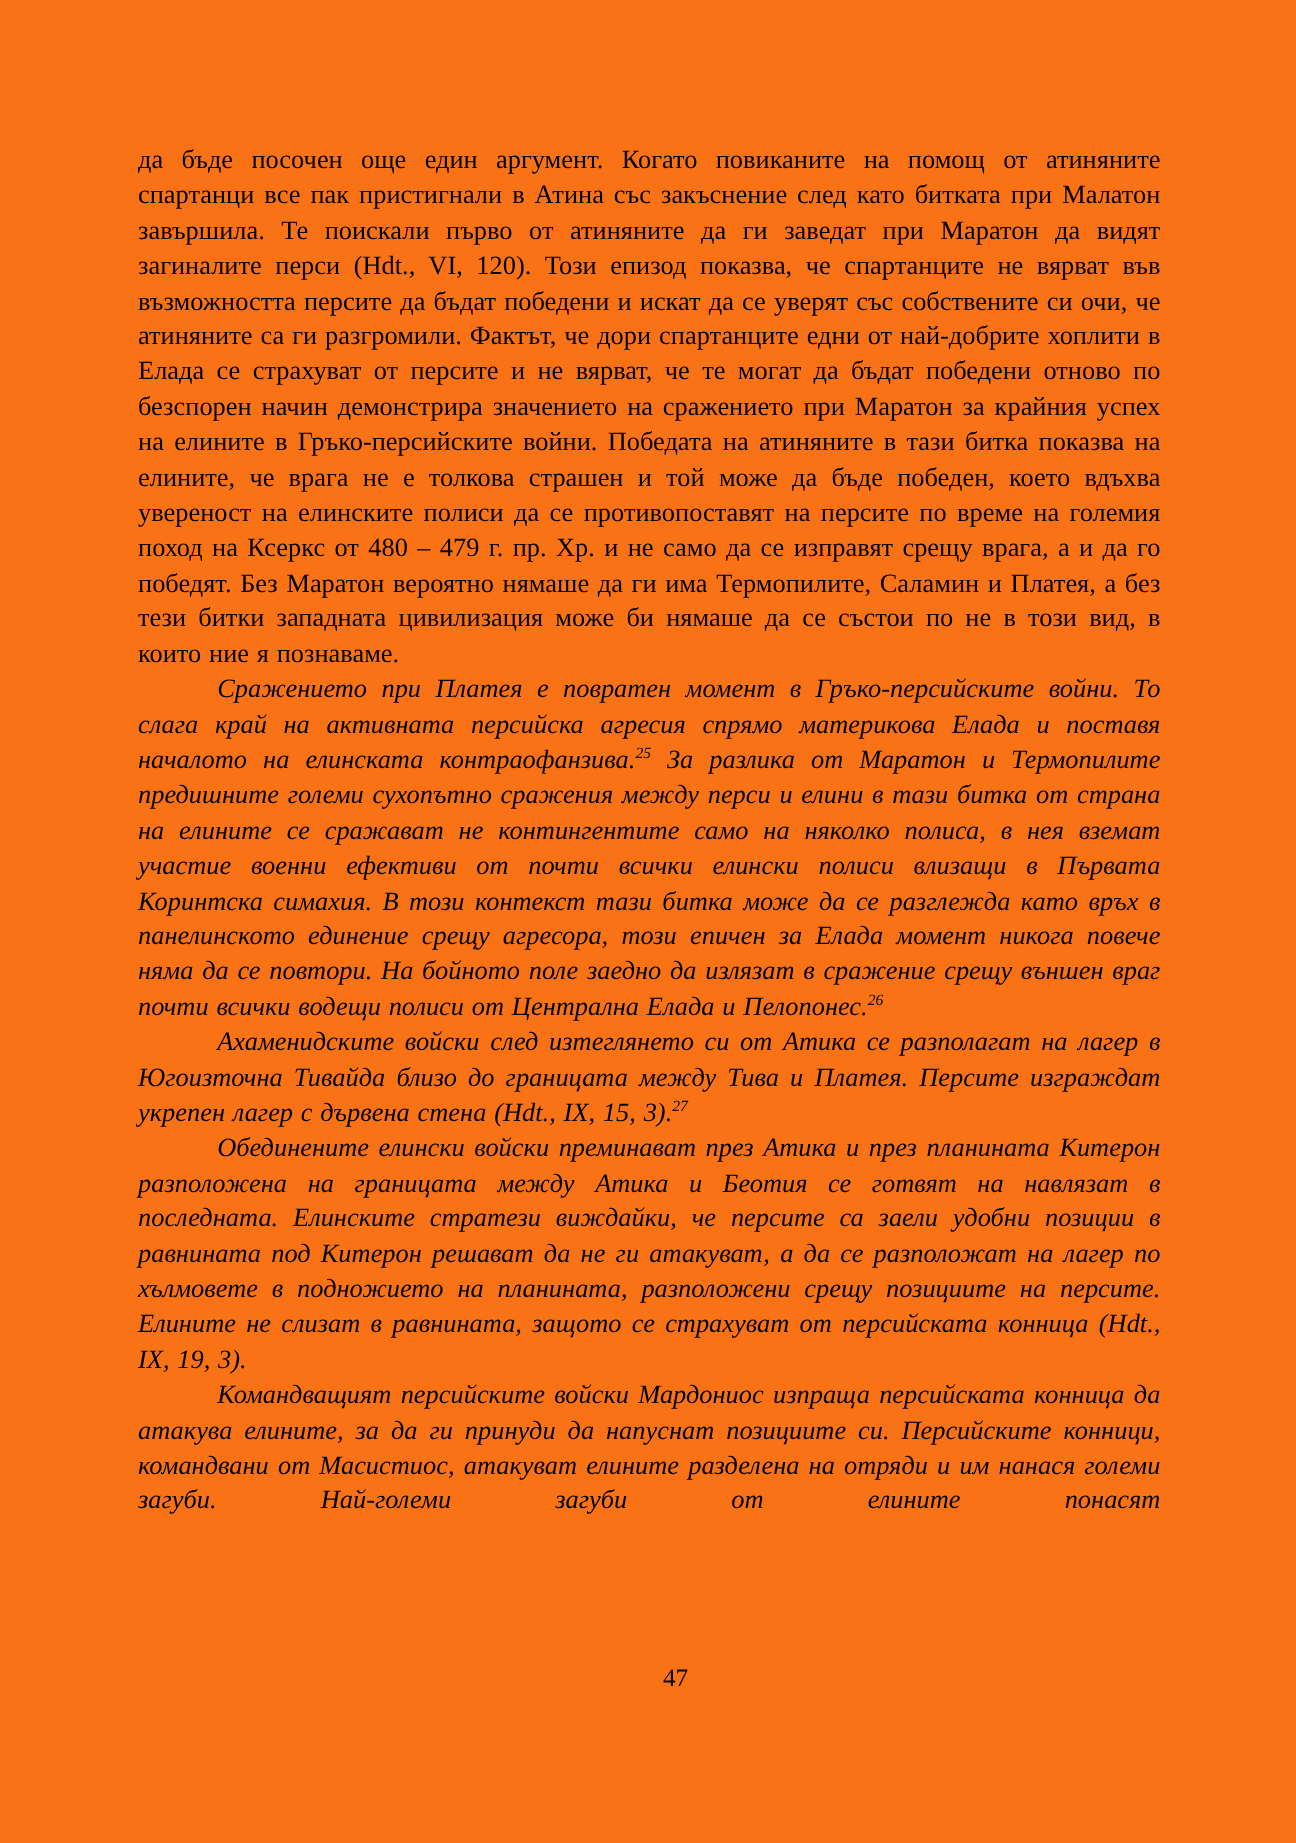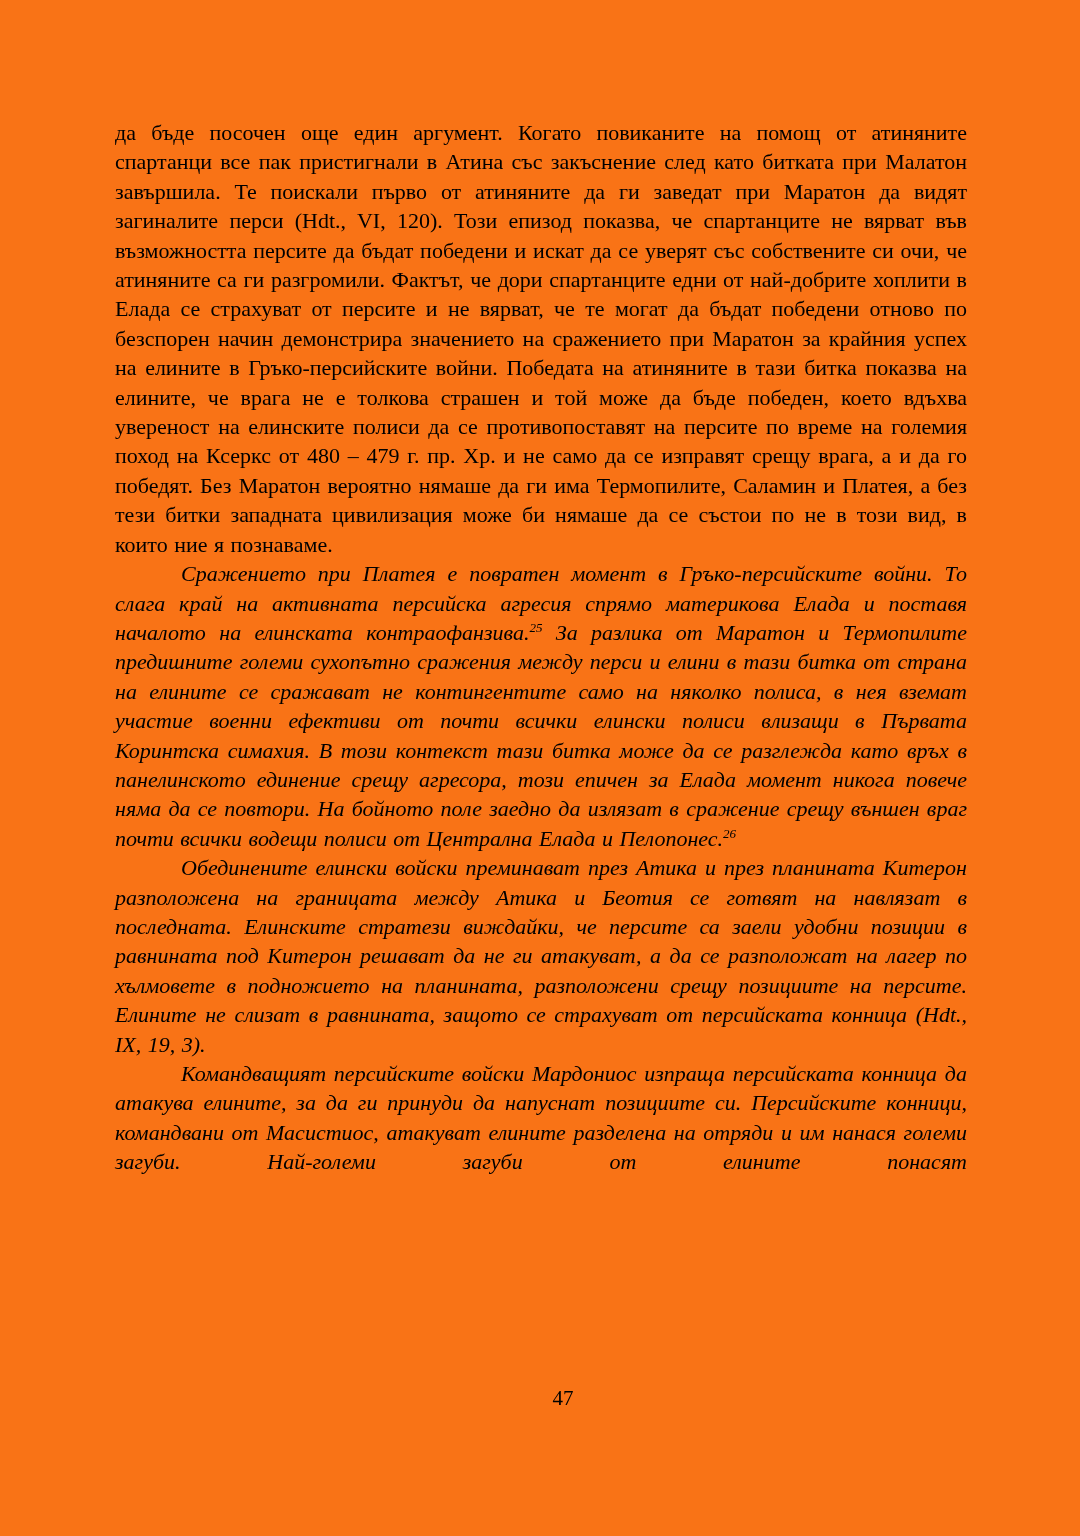--- a/index.html
+++ b/index.html
@@ -60,20 +60,21 @@
 <body>
 
 <div class="page">
 
   <div class="text-block">
 
     <p><span>да бъде посочен още един аргумент. Когато повиканите на помощ от атиняните спартанци все пак пристигнали в Атина със закъснение след като битката при Малатон завършила. Те поискали първо от атиняните да ги заведат при Маратон да видят загиналите перси (Hdt., VI, 120). Този епизод показва, че спартанците не вярват във възможността персите да бъдат победени и искат да се уверят със собствените си очи, че атиняните са ги разгромили. Фактът, че дори спартанците едни от най-добрите хоплити в Елада се страхуват от персите и не вярват, че те могат да бъдат победени отново по безспорен начин демонстрира значението на сражението при Маратон за крайния успех на елините в Гръко-персийските войни. Победата на атиняните в тази битка показва на елините, че врага не е толкова страшен и той може да бъде победен, което вдъхва увереност на елинските полиси да се противопоставят на персите по време на големия поход на Ксеркс от 480 – 479 г. пр. Хр. и не само да се изправят срещу врага, а и да го победят. Без Маратон вероятно нямаше да ги има Термопилите, Саламин и Платея, а без тези битки западната цивилизация може би нямаше да се състои по не в този вид, в които ние я познаваме.</span></p>
 
     <p class="indent"><span>Сражението при Платея е повратен момент в Гръко-персийските войни. То слага край на активната персийска агресия спрямо материкова Елада и поставя началото на елинската контраофанзива.</span><sup class="fnref">25</sup><span> За разлика от Маратон и Термопилите предишните големи сухопътно сражения между перси и елини в тази битка от страна на елините се сражават не контингентите само на няколко полиса, в нея вземат участие военни ефективи от почти всички елински полиси влизащи в Първата Коринтска симахия. В този контекст тази битка може да се разглежда като връх в панелинското единение срещу агресора, този епичен за Елада момент никога повече няма да се повтори. На бойното поле заедно да излязат в сражение срещу външен враг почти всички водещи полиси от Централна Елада и Пелопонес.</span><sup class="fnref">26</sup></p>
 
+    <p class="indent"><span>Ахаменидските войски след изтеглянето си от Атика се разполагат на лагер в Югоизточна Тивайда близо до границата между Тива и Платея. Персите изграждат укрепен лагер с дървена стена (Hdt., IX, 15, 3).</span><sup class="fnref">27</sup></p>
 
     <p class="indent"><span>Обединените елински войски преминават през Атика и през планината Китерон разположена на границата между Атика и Беотия се готвят на навлязат в последната. Елинските стратези виждайки, че персите са заели удобни позиции в равнината под Китерон решават да не ги атакуват, а да се разположат на лагер по хълмовете в подножието на планината, разположени срещу позициите на персите. Елините не слизат в равнината, защото се страхуват от персийската конница (Hdt., IX, 19, 3).</span></p>
 
     <p class="indent justify-last"><span>Командващият персийските войски Мардониос изпраща персийската конница да атакува елините, за да ги принуди да напуснат позициите си. Персийските конници, командвани от Масистиос, атакуват елините разделена на отряди и им нанася големи загуби. Най-големи загуби от елините понасят</span></p>
 
   </div>
 
   <div class="page-number">47</div>
 
 </div>

